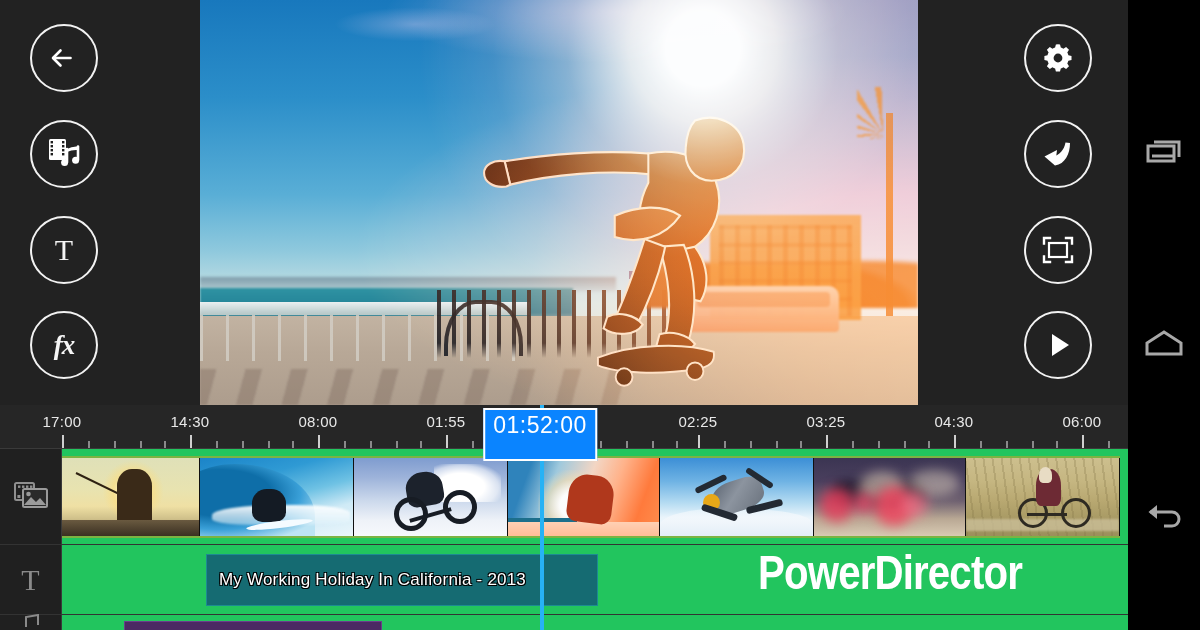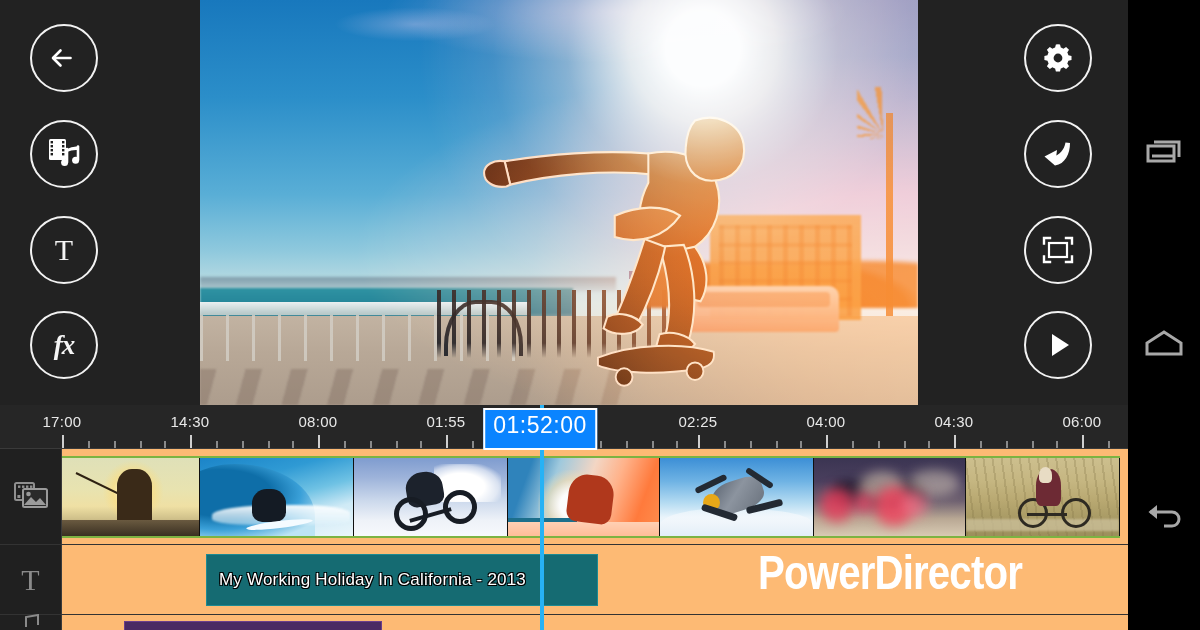--- a/index.html
+++ b/index.html
@@ -215,21 +215,21 @@
     border-right:1px solid #3a3a3a; border-bottom:1px solid #333;
     background:#202020;
   }
   .th1{ top:44px;  height:96px; }
   .th2{ top:140px; height:70px; }
   .th3{ top:210px; height:15px; border-bottom:none; }
 
   
   .track{
     position:absolute; left:62px; width:1066px;
-    border-bottom:1px solid #333; background:#fdba74;
+    border-bottom:1px solid #333; background:#22c55e;
   }
   .tr1{ top:44px;  height:96px; }
   .tr2{ top:140px; height:70px; }
   .tr3{ top:210px; height:15px; border-bottom:none; }
 
   
   #clipstrip{
     position:absolute; left:0; top:7px; height:82px; width:1058px;
     border-top:2px solid #7cb342; border-bottom:2px solid #7cb342;
     display:flex; overflow:hidden;
@@ -423,21 +423,21 @@
   }
 
   
   #playhead{
     position:absolute; left:540px; top:405px; width:4px; height:225px;
     background:#27b2f5; z-index:40;
   }
   #ph-badge{
     position:absolute; left:540px; top:408px; transform:translateX(-50%);
     background:#0a84ff; border:2px solid #fff;
-    color:#fff; font-size:23px; line-height:1; padding:4px 8px 11px;
+    color:#fff; font-size:23px; line-height:1; padding:4px 8px 22px;
     z-index:42; white-space:nowrap; letter-spacing:.5px; cursor:pointer;
   }
   #ph-arrow{
     position:absolute; left:540px; top:439px; transform:translateX(-50%);
     width:0; height:0; border-left:9px solid transparent; border-right:9px solid transparent;
     border-top:11px solid #27b2f5; z-index:41;
   }
 
   
   #watermark{
@@ -611,21 +611,21 @@
   </div>
 
   <div id="timeline">
 
     <div id="ruler">
         <div class="rl-label" style="left: 62px;">17:00</div>
         <div class="rl-label" style="left: 190px;">14:30</div>
         <div class="rl-label" style="left: 318px;">08:00</div>
         <div class="rl-label" style="left: 446px;">01:55</div>
         <div class="rl-label" style="left: 698px;">02:25</div>
-        <div class="rl-label" style="left: 826px;">04:00</div>
+        <div class="rl-label" style="left: 826px;">03:25</div>
         <div class="rl-label" style="left: 954px;">04:30</div>
         <div class="rl-label" style="left: 1082px;">06:00</div>
         <div class="rl-tick major" style="left: 62px;"></div>
         <div class="rl-tick major" style="left: 190px;"></div>
         <div class="rl-tick major" style="left: 318px;"></div>
         <div class="rl-tick major" style="left: 446px;"></div>
         <div class="rl-tick major" style="left: 574px;"></div>
         <div class="rl-tick major" style="left: 698px;"></div>
         <div class="rl-tick major" style="left: 826px;"></div>
         <div class="rl-tick major" style="left: 954px;"></div>

